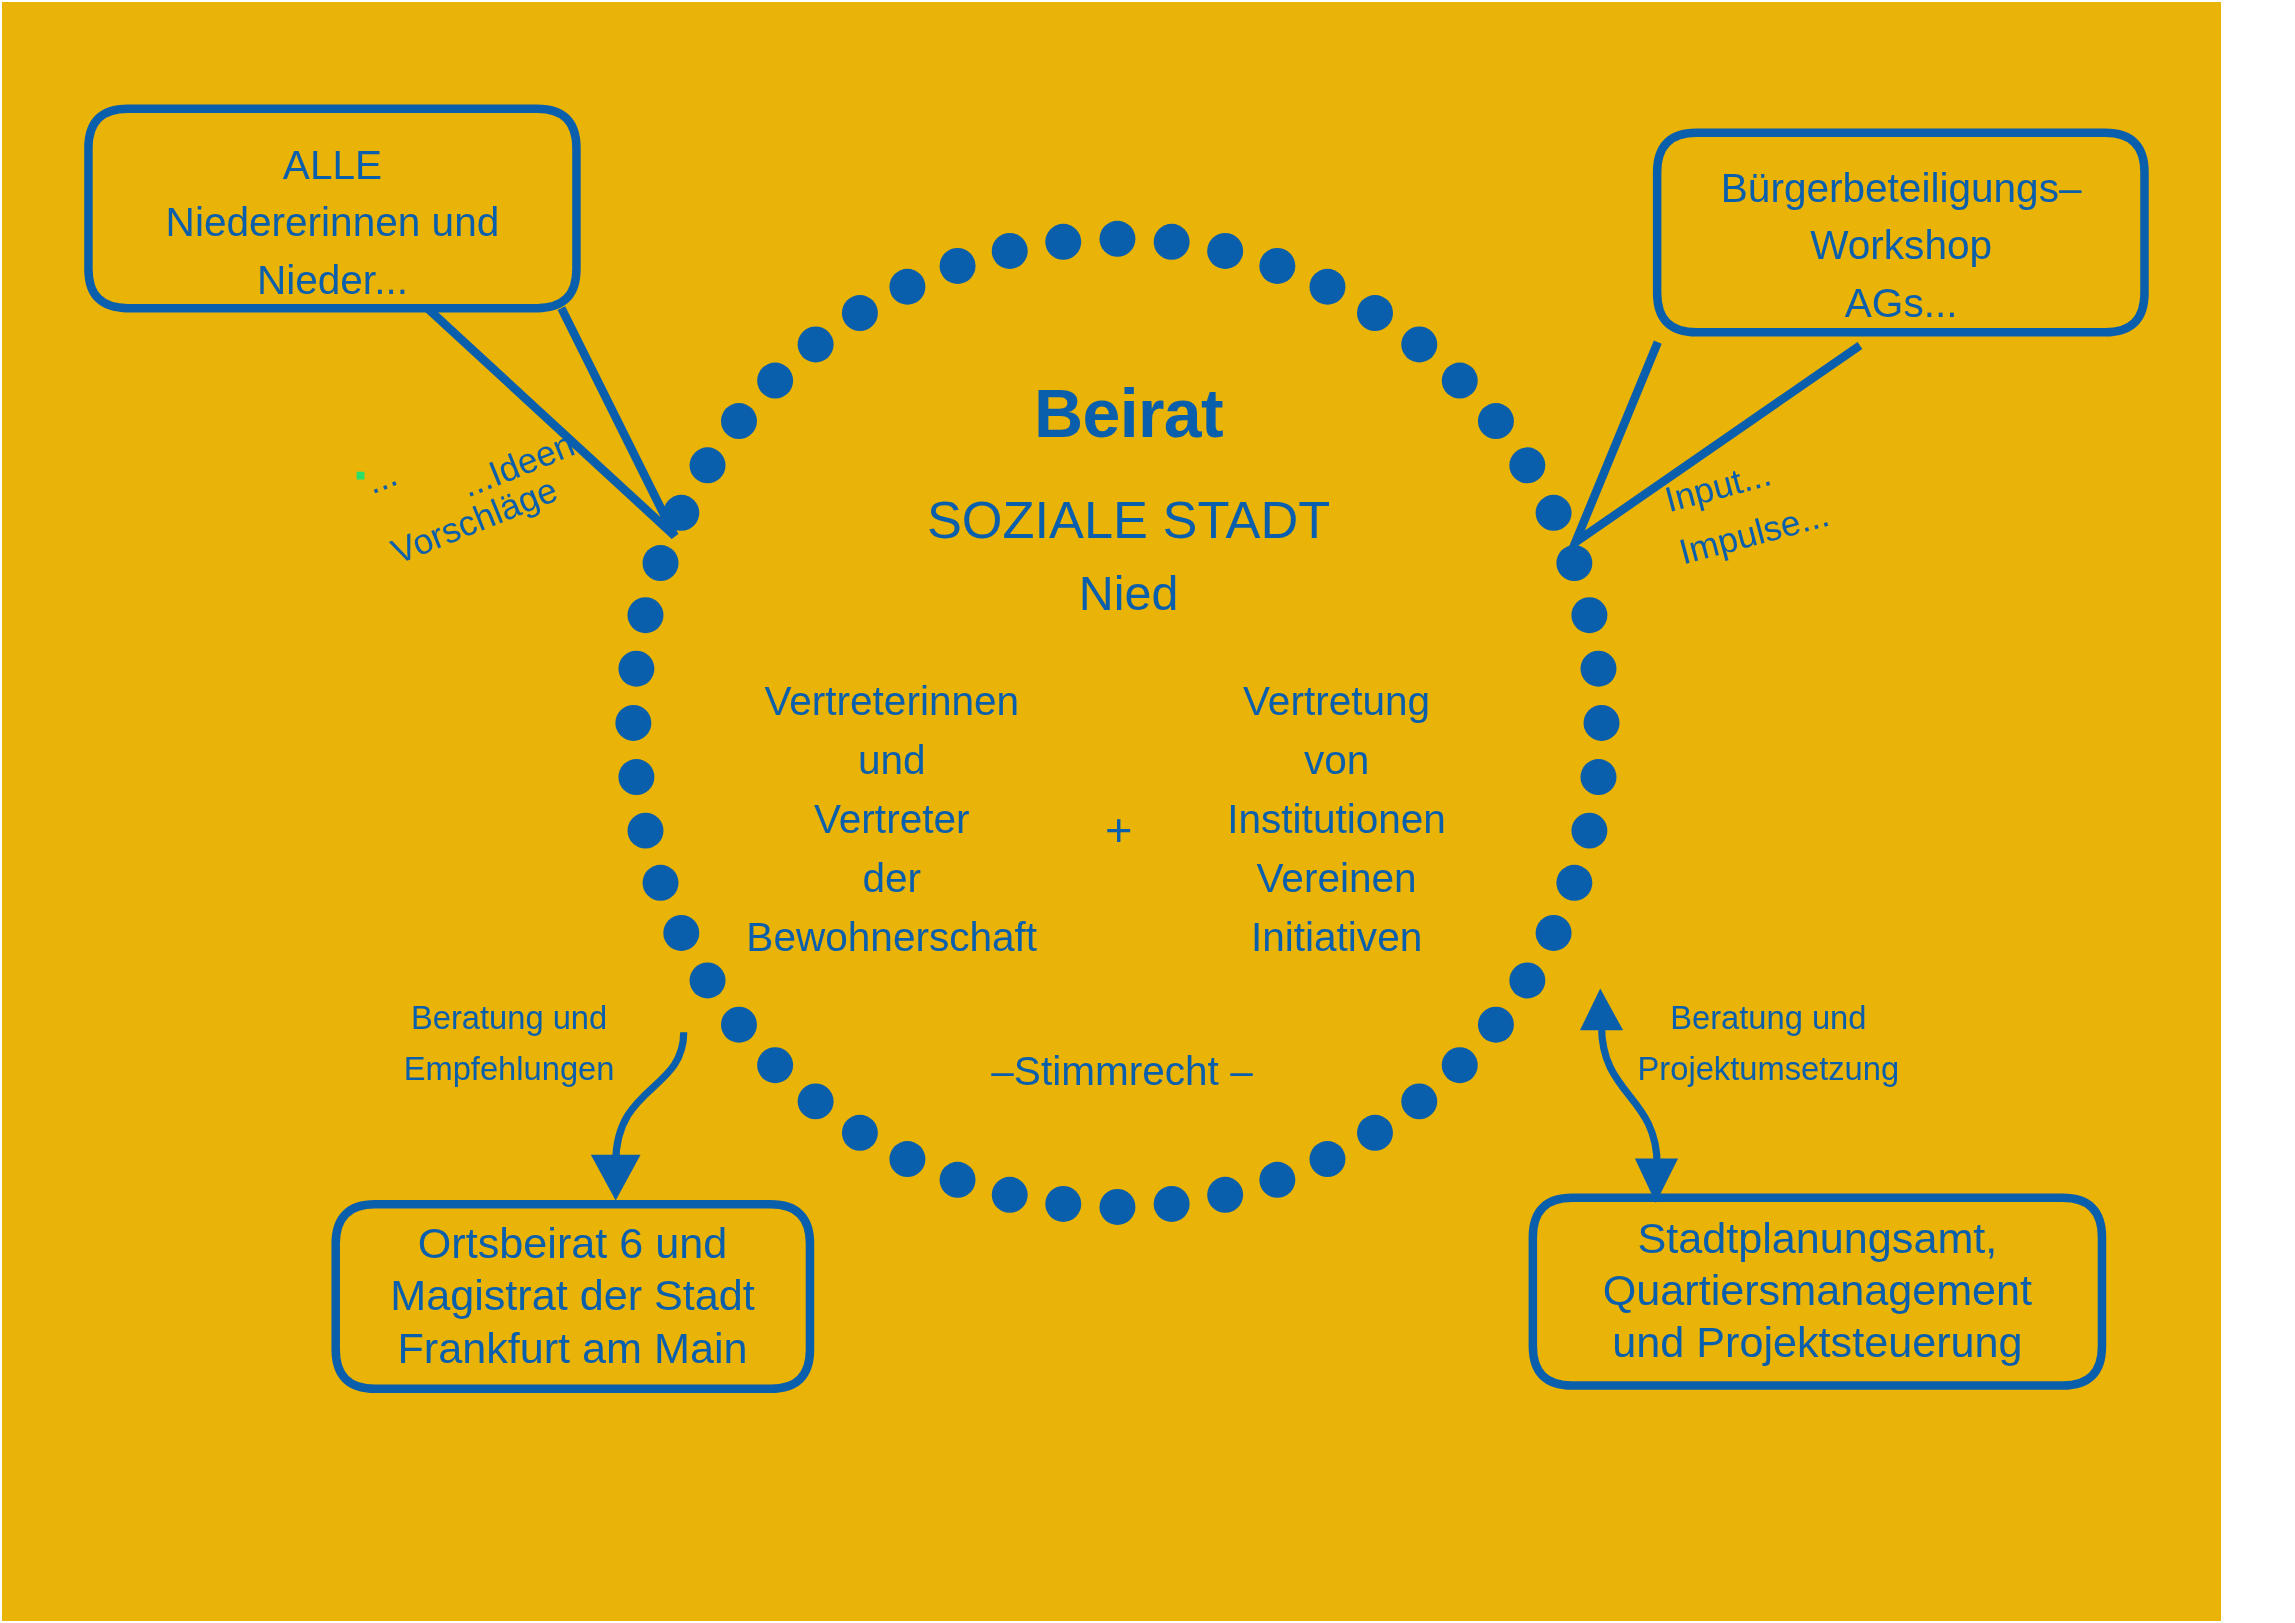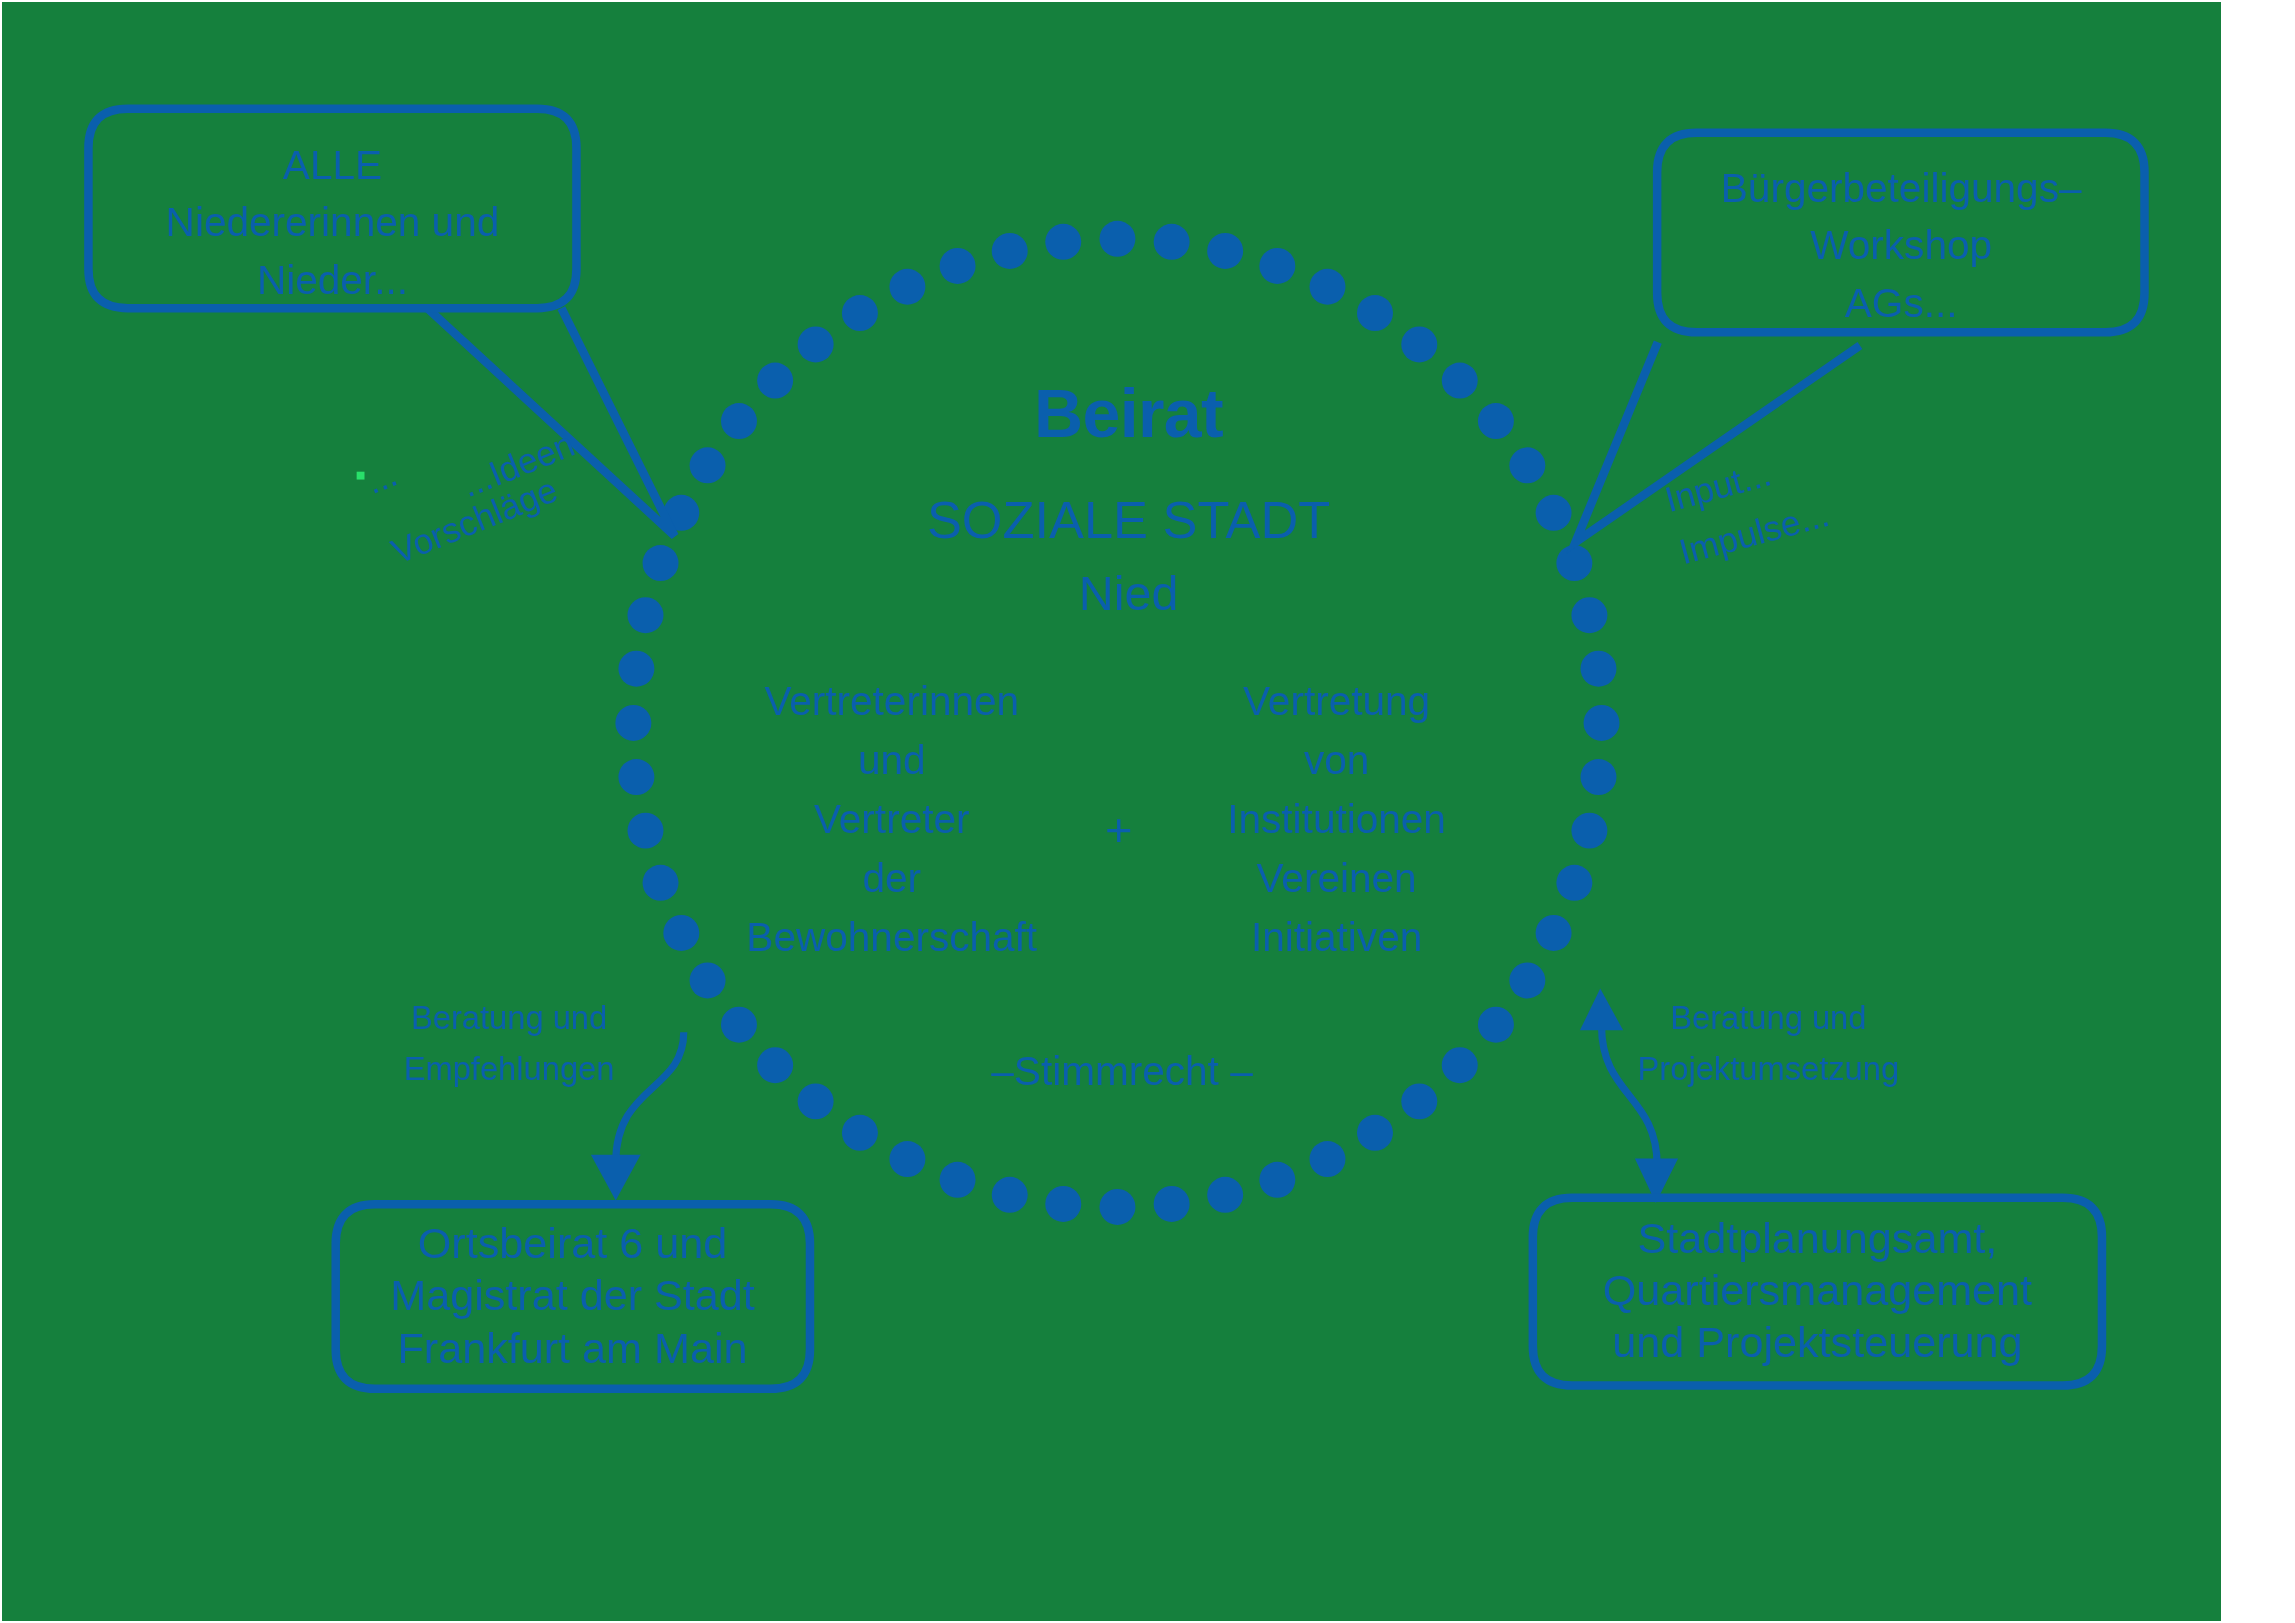--- a/index.html
+++ b/index.html
@@ -10,21 +10,21 @@
   body {
     width: 2295px;
     height: 1623px;
     overflow: hidden;
     font-family: "Liberation Sans", sans-serif;
   }
   #stage {
     position: relative;
     width: 2223px;
     height: 1623px;
-    background: #15803d;
+    background: #eab308;
     border: 2.6px solid #ffffff;
     box-sizing: border-box;
   }
   svg#diagram {
     position: absolute;
     left: 0;
     top: 0;
     width: 2295px;
     height: 1623px;
     display: block;

